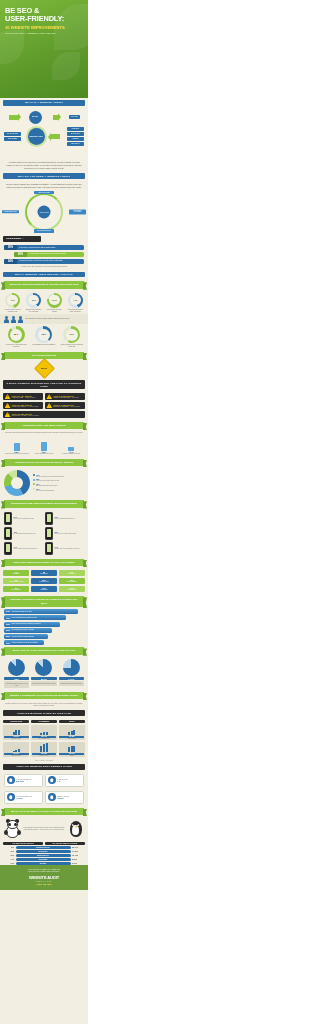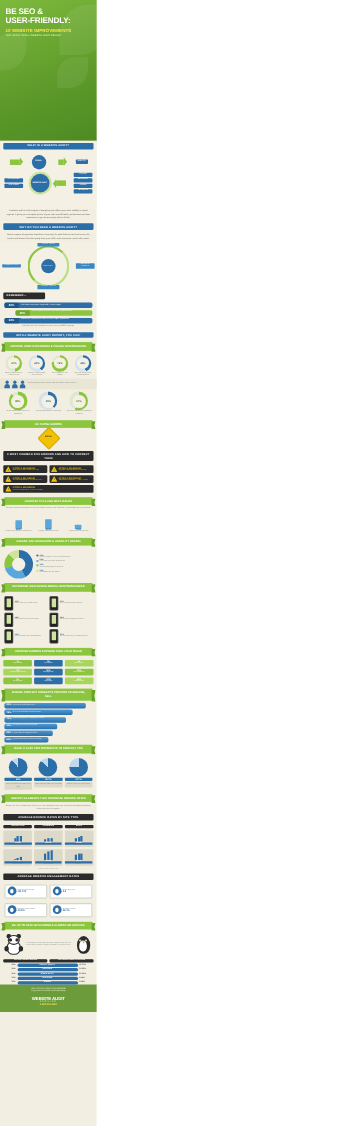--- a/index.html
+++ b/index.html
@@ -29,21 +29,21 @@
     content:""; position:absolute; top:1px; width:4px; height:100%;
     background:#6aa32c;
   }
   .ribbon:before { left:-3px; clip-path:polygon(0 0,100% 0,100% 100%,0 100%,30% 50%); }
   .ribbon:after  { right:-3px; clip-path:polygon(0 0,100% 0,70% 50%,100% 100%,0 100%); }
   .sub { font-size:1.9px; color:#5b5b4e; text-align:center; line-height:1.5; padding:1.5px 5px; }
   .tiny { font-size:1.6px; color:#777; text-align:center; line-height:1.4; }
 
   
   .hero {
-    height:128px; background:linear-gradient(160deg,#7db93c 0%,#5f9c2b 55%,#4d8a23 100%);
+    height:98px; background:linear-gradient(160deg,#7db93c 0%,#5f9c2b 55%,#4d8a23 100%);
     position:relative; overflow:hidden; padding:7px 5px 0;
   }
   .hero .leaf {
     position:absolute; border-radius:60% 0 60% 0; background:rgba(255,255,255,.07);
   }
   .l1 { width:46px; height:46px; right:-12px; top:4px; }
   .l2 { width:34px; height:34px; left:-10px; top:30px; }
   .l3 { width:28px; height:28px; right:8px; top:52px; }
   .hero h1 {
     font-size:7.4px; line-height:1.08; color:#fff; font-weight:bold;

